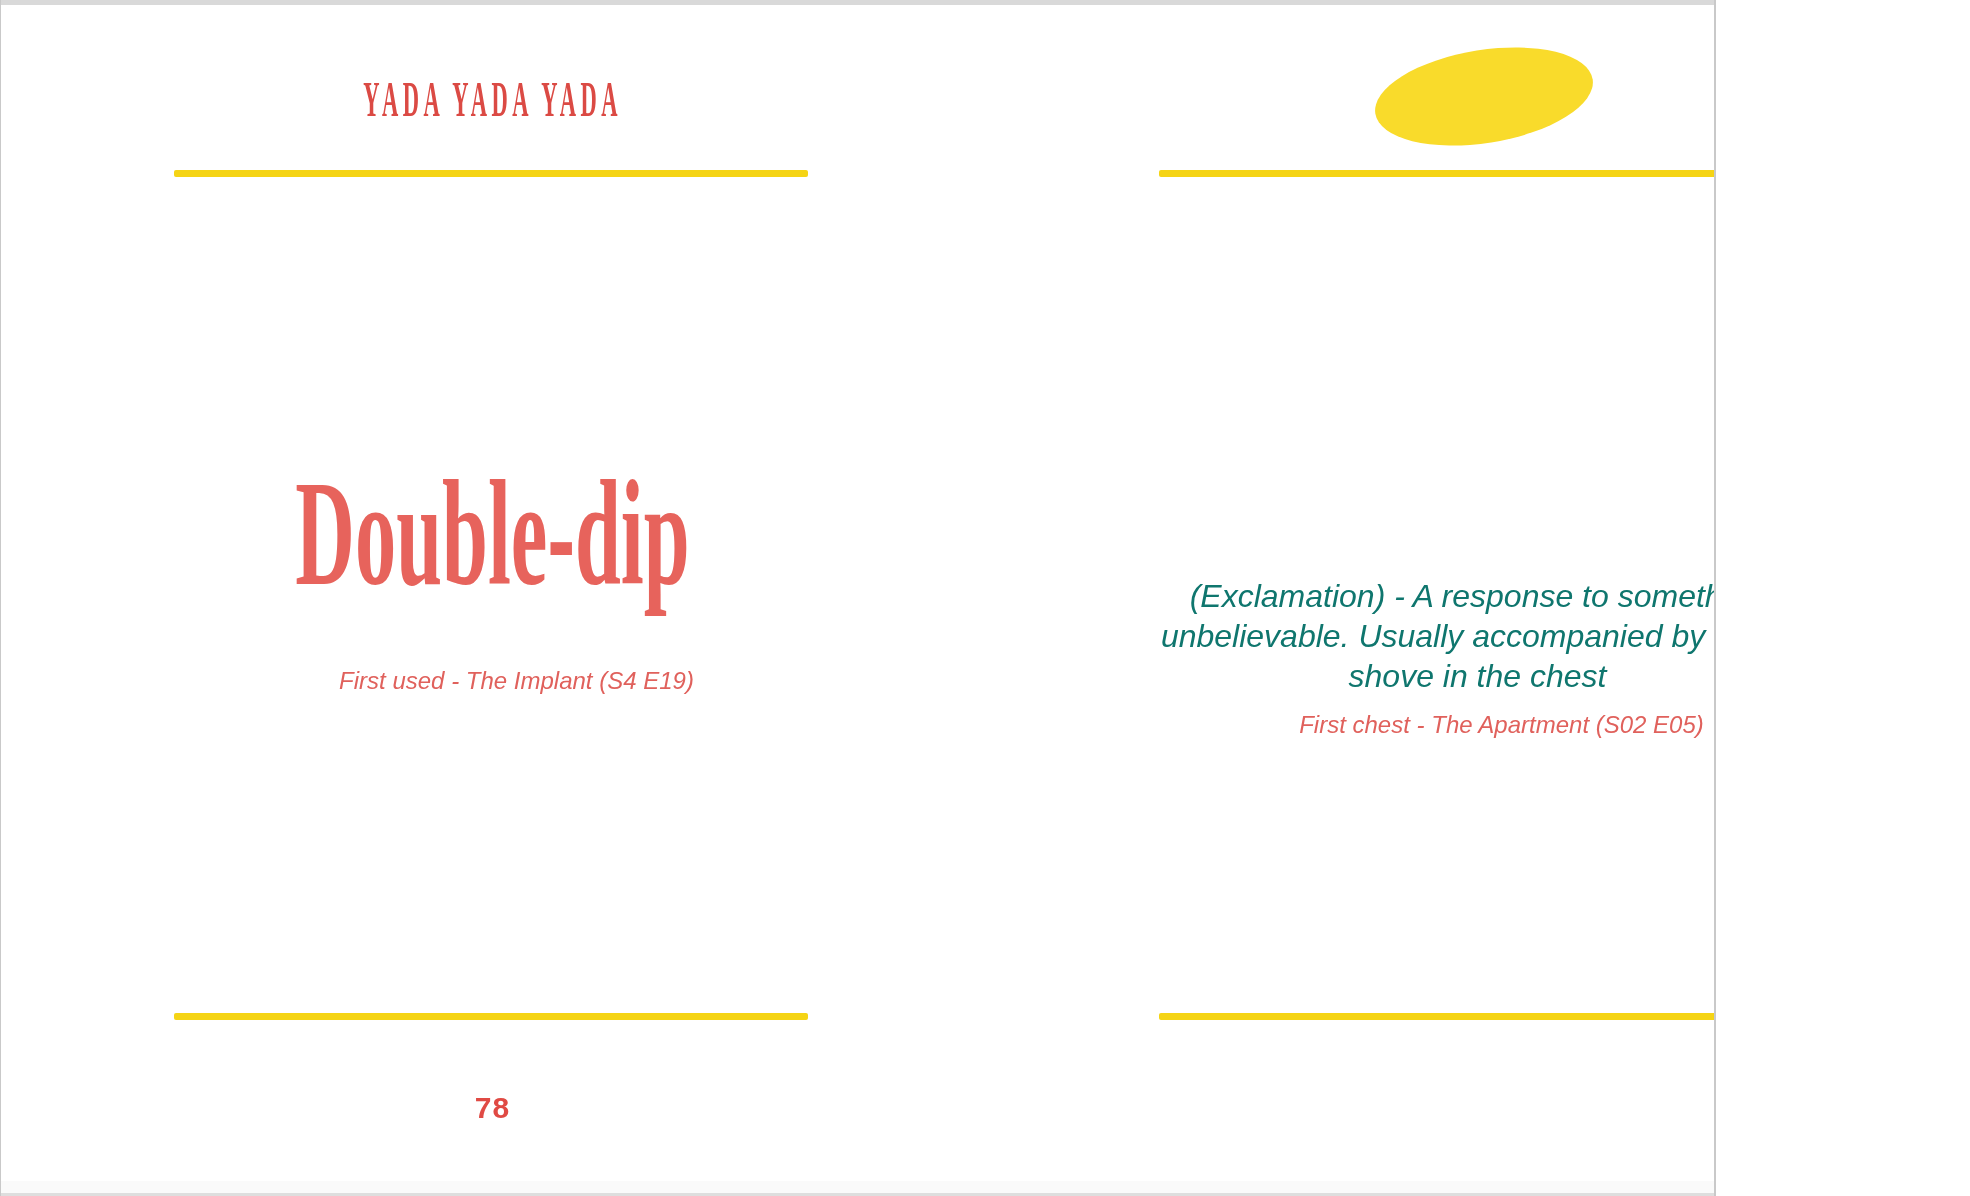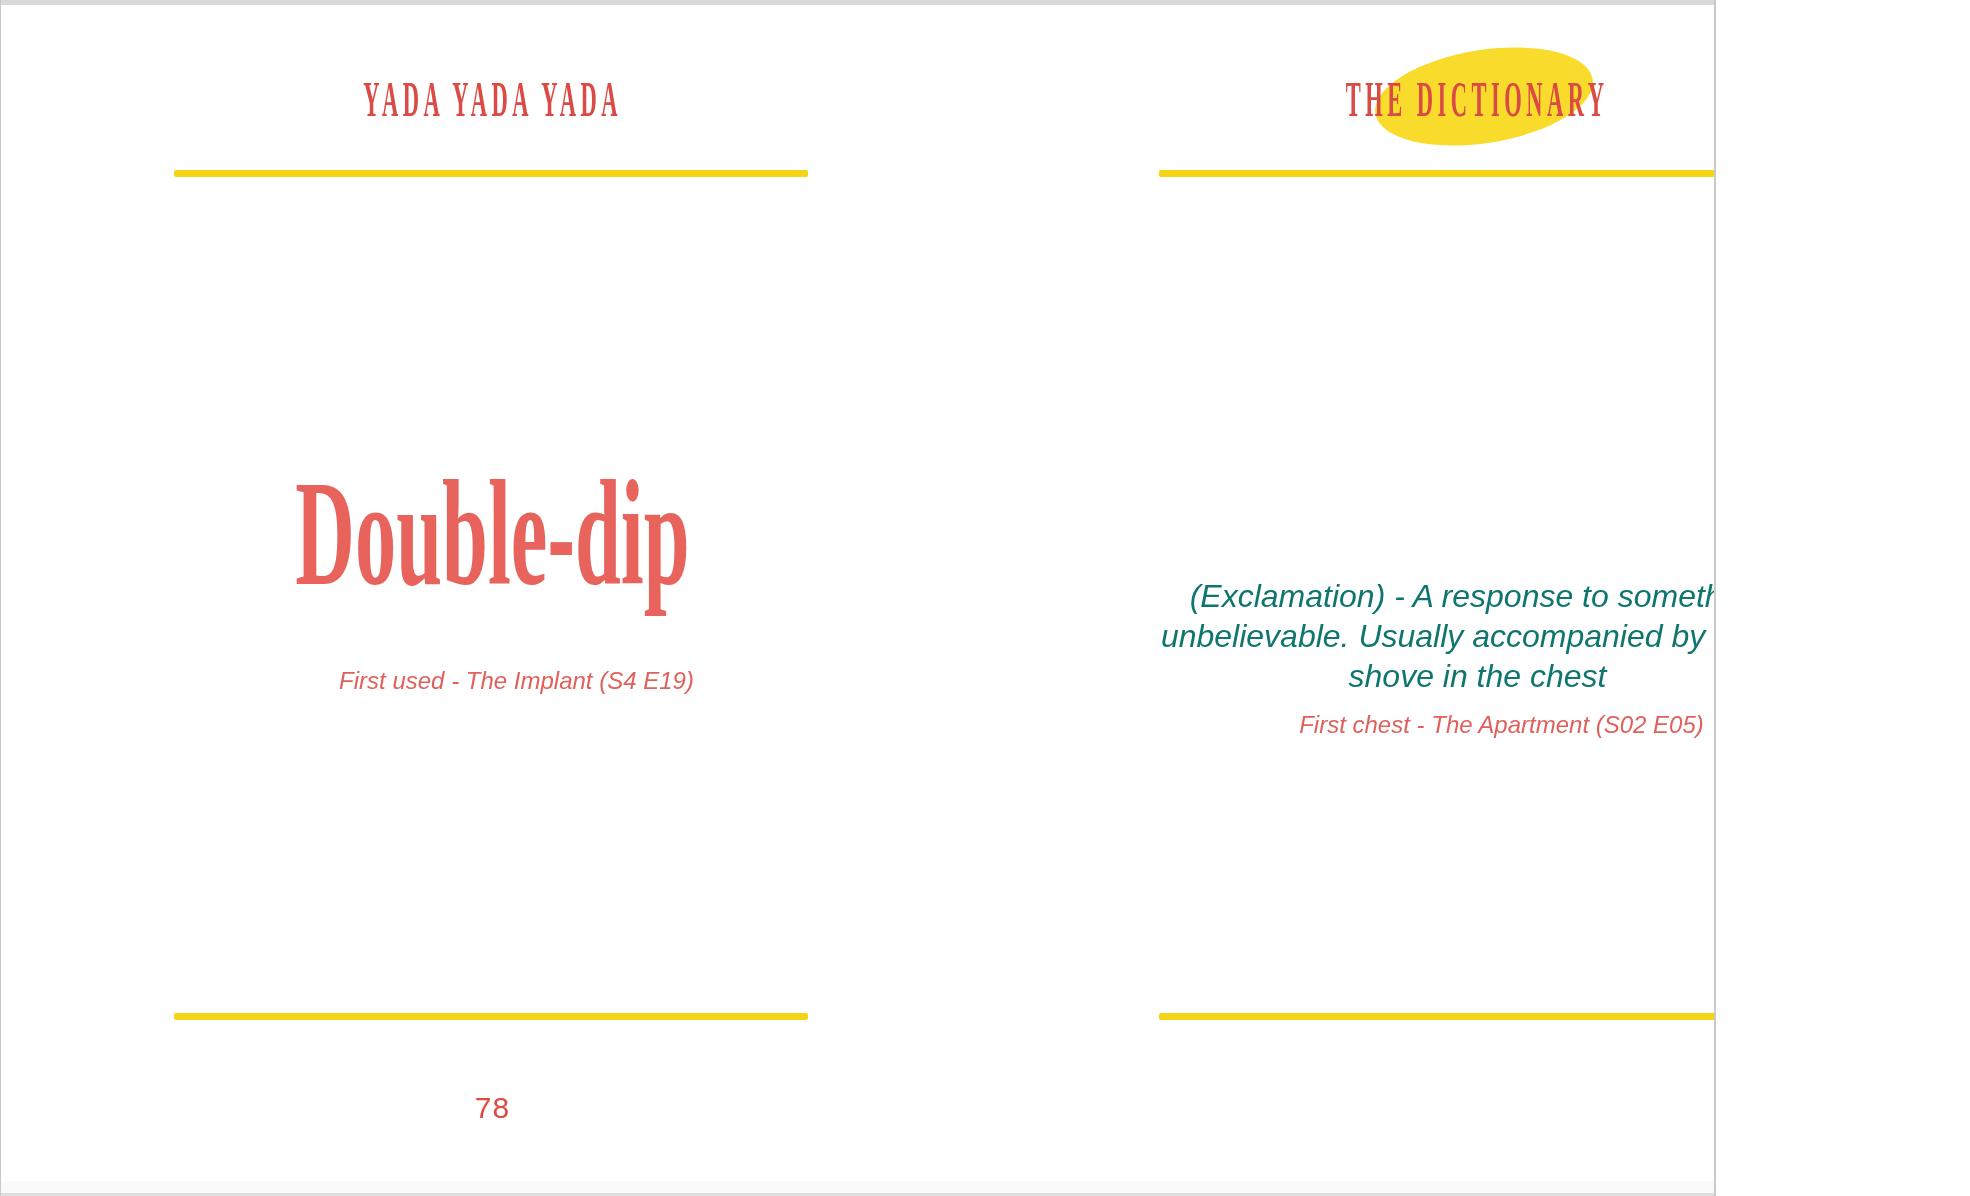--- a/index.html
+++ b/index.html
@@ -119,21 +119,21 @@
     padding-left: 48px;
   }
   .page.left  .first-used { top: 666px; }
   .page.right .first-used { top: 710px; }
 
   .page-number {
     position: absolute;
     top: 1091px;
     left: 0; right: 0;
     text-align: center;
-    font-weight: normal;
+    font-weight: bold;
     font-size: 30px;
     letter-spacing: 1px;
     color: #e04a44;
   }
 </style>
 </head>
 <body>
 
 <div class="spread">
 
@@ -151,23 +151,20 @@
     <div class="term-wrap">
       <span class="term">Double-dip</span>
     </div>
     <div class="first-used">First used - The Implant (S4 E19)</div>
     <div class="rule bottom-rule"></div>
     <div class="page-number">78</div>
   </div>
 
   <div class="page right">
     <div class="highlight-ellipse"></div>
-    <div class="header-wrap">
-      <span class="header">THE DICTIONARY</span>
-    </div>
     <div class="rule top-rule"></div>
     <div class="definition">(Exclamation) - A response to something
 unbelievable. Usually accompanied by a firm
 shove in the chest</div>
     <div class="first-used">First chest - The Apartment (S02 E05)</div>
     <div class="rule bottom-rule"></div>
   </div>
 
 </div>
 

